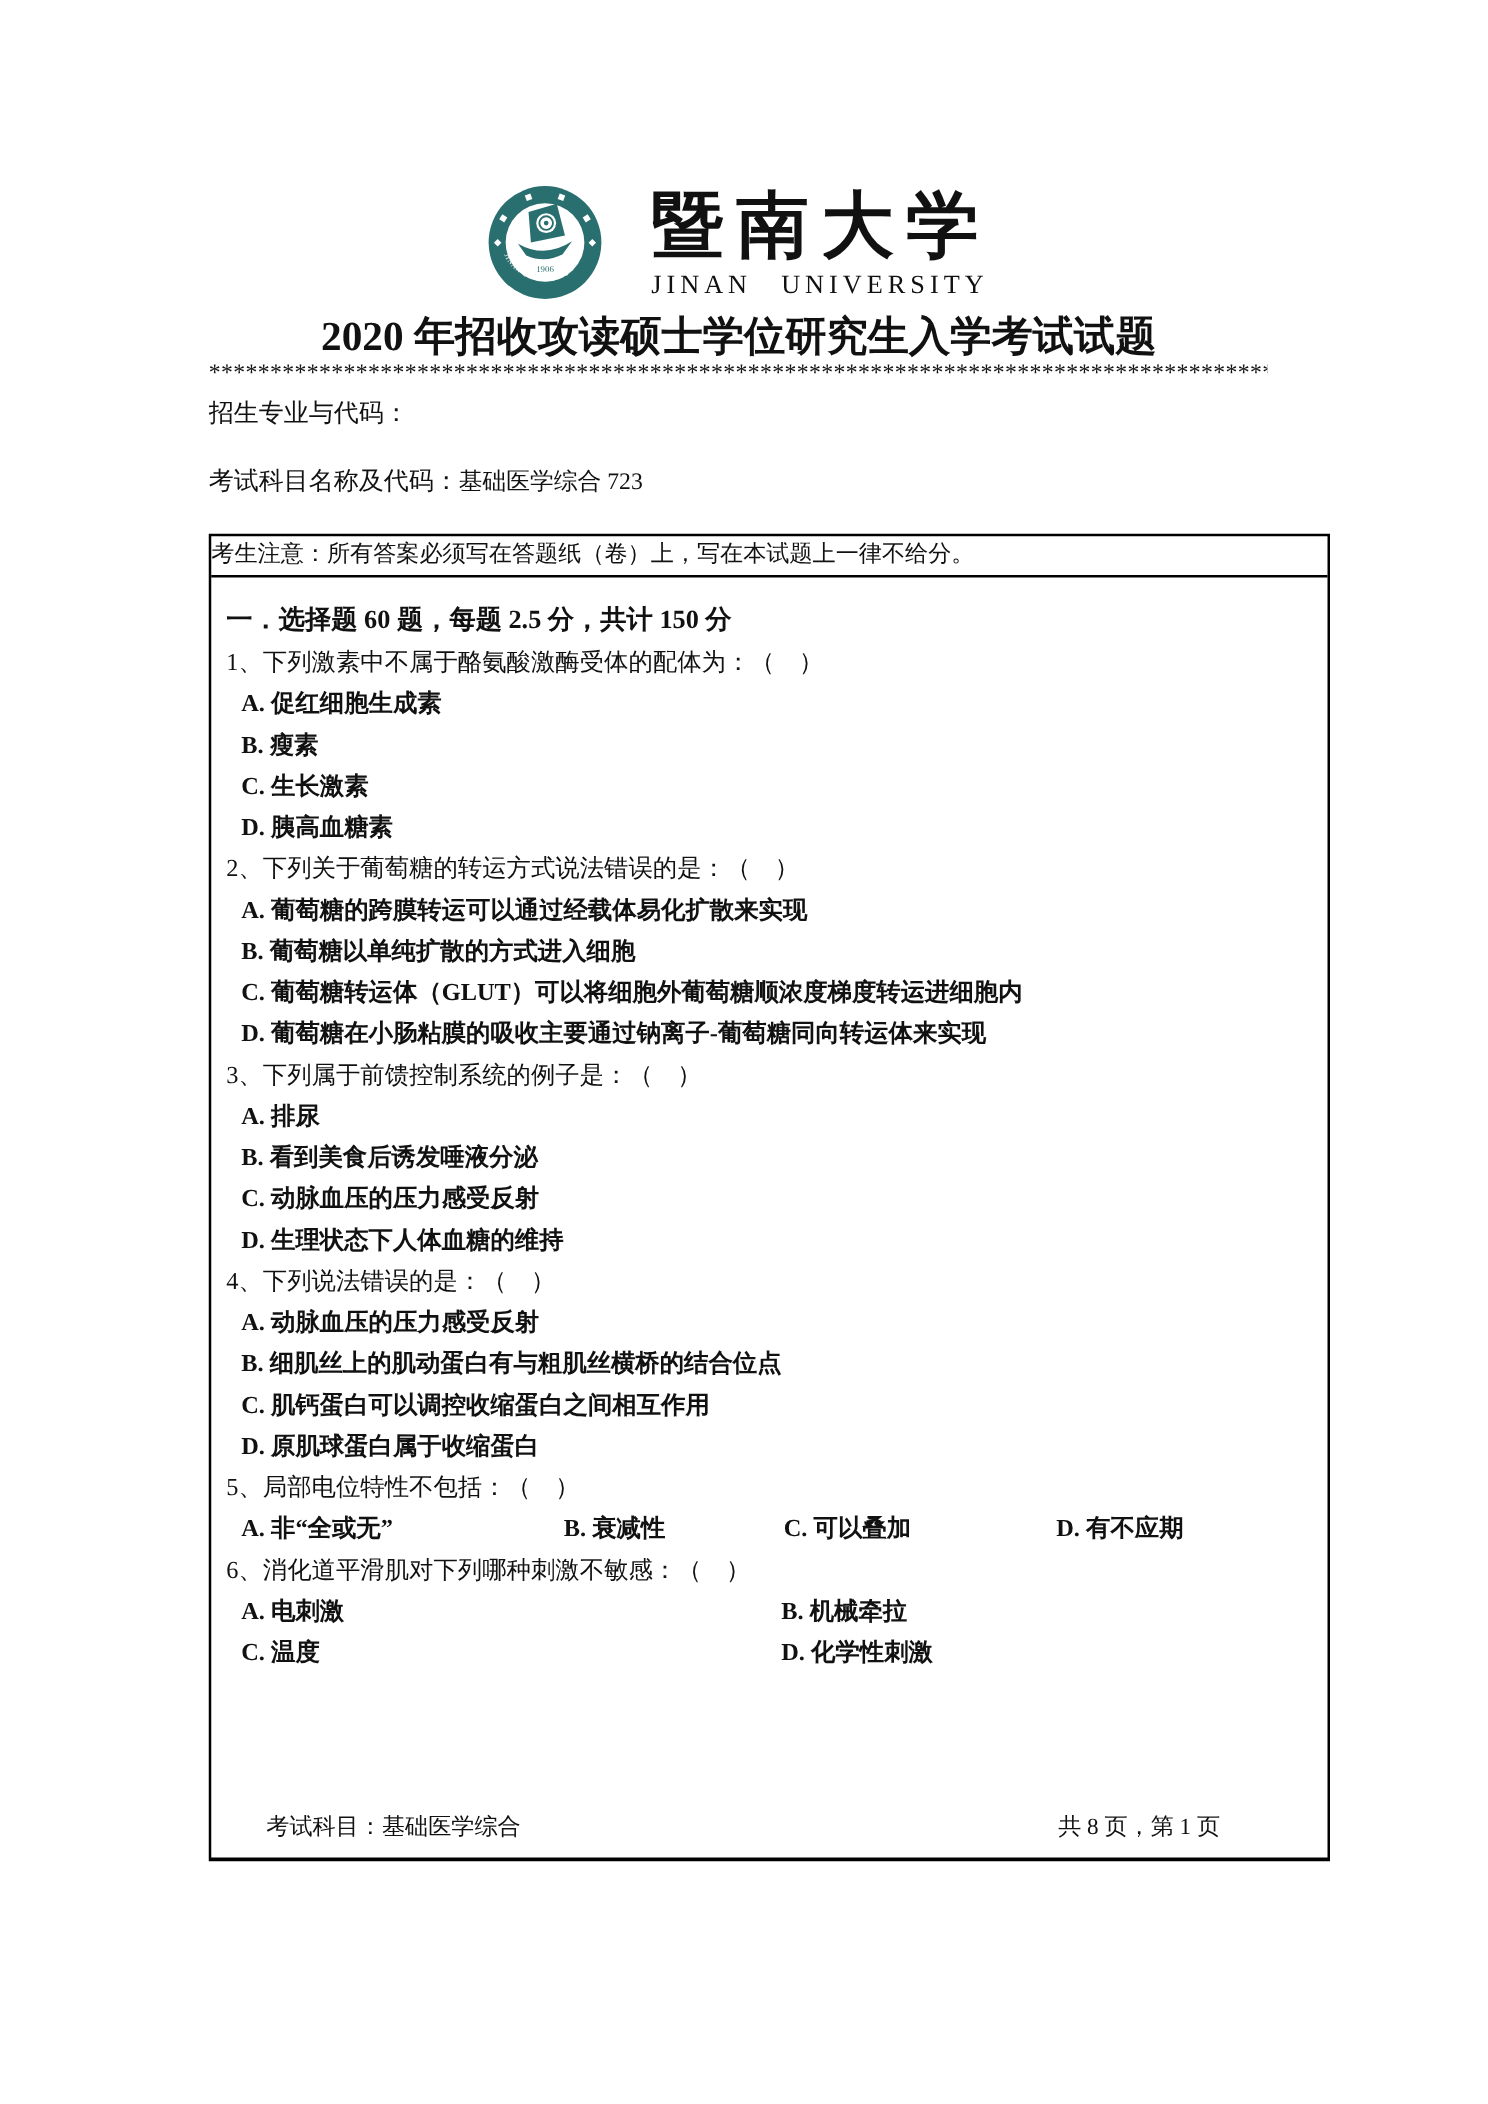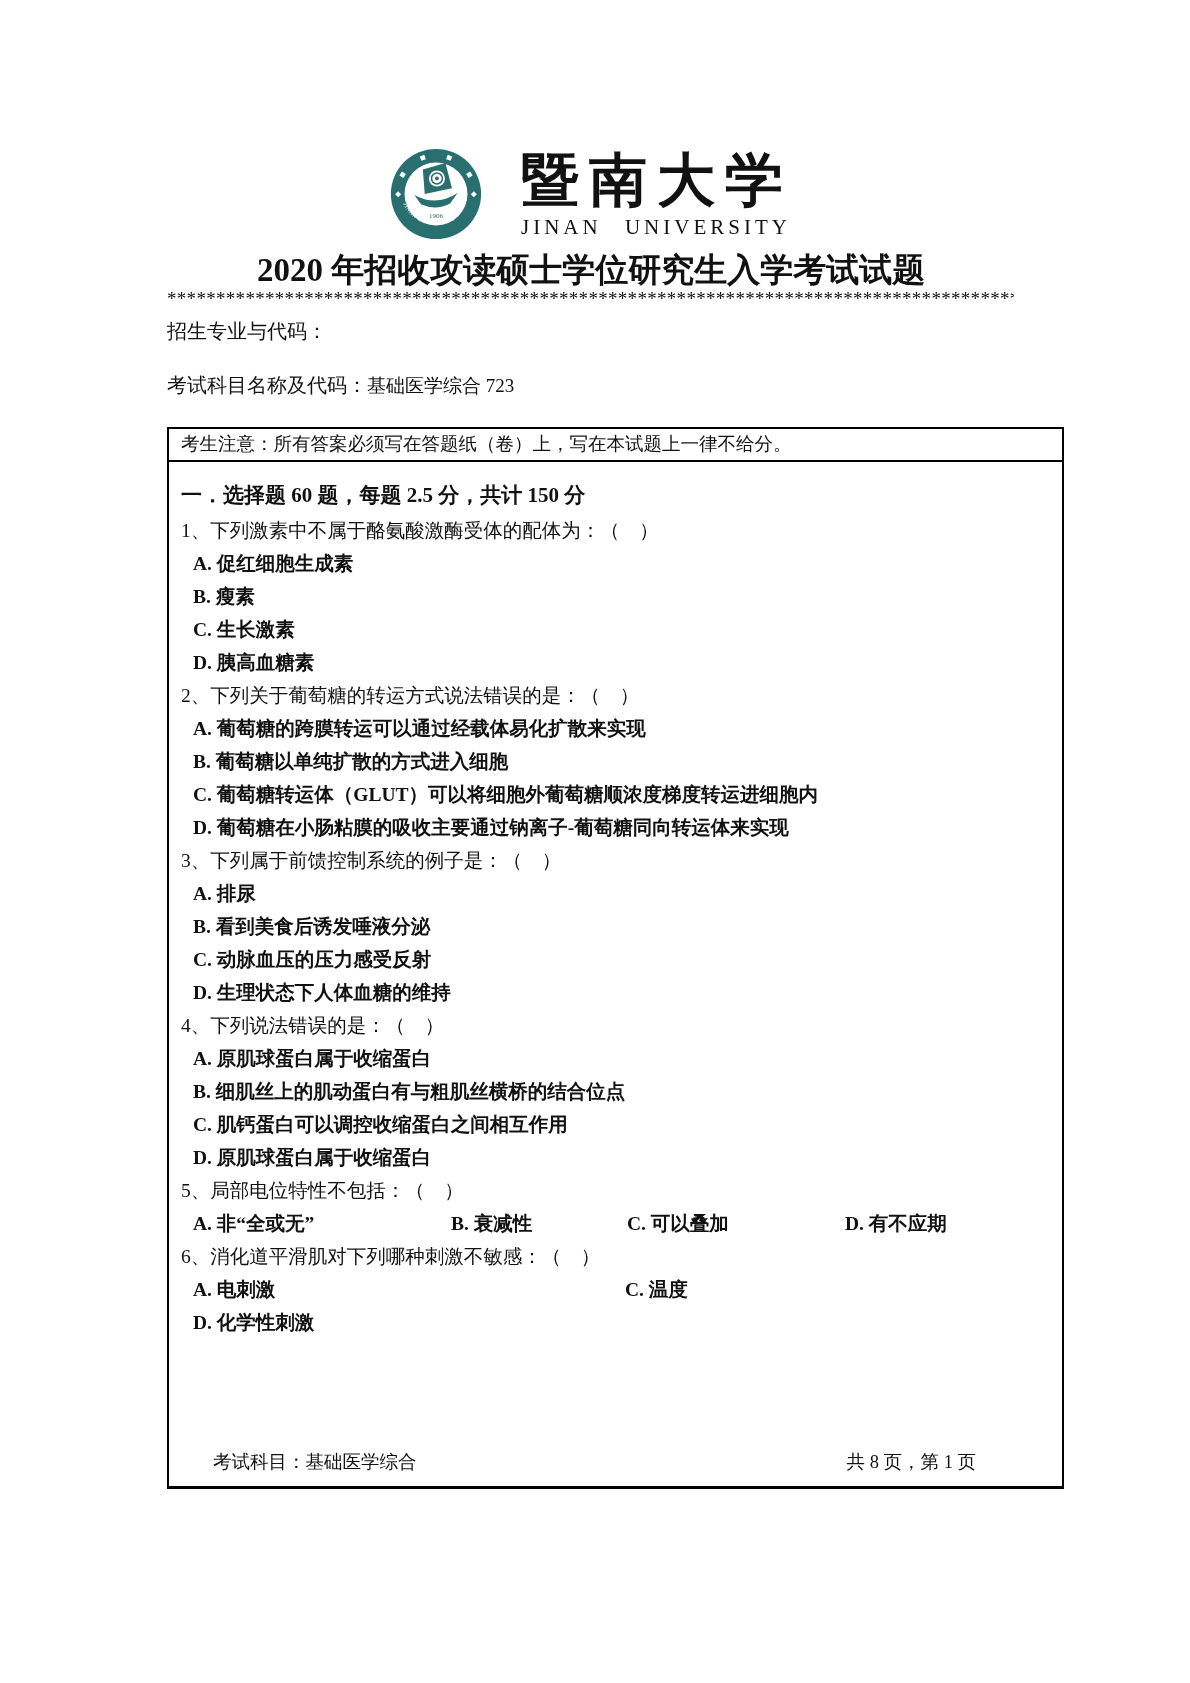--- a/index.html
+++ b/index.html
@@ -51,21 +51,20 @@
     width: 897px; height: 1062px;
     margin-top: 28px;
     border: 2px solid #000;
     border-bottom-width: 3px;
     position: relative;
   }
   .notice {
     box-sizing: border-box;
     height: 33px; line-height: 31px;
     border-bottom: 2px solid #000;
-    padding-left: 12px;
     font-size: 18.5px; white-space: nowrap; overflow: hidden;
   }
   .content { padding: 17px 10px 0 12px; }
   .section-heading {
     font-size: 21px; font-weight: bold; line-height: 32px;
     white-space: pre-wrap;
   }
   .question { font-size: 19.5px; }
   .section-heading + .question { margin-top: 3px; }
   .q-stem { line-height: 33px; white-space: pre-wrap; }
@@ -166,41 +165,42 @@
           <div class="q-option">A. 排尿</div>
           <div class="q-option">B. 看到美食后诱发唾液分泌</div>
           <div class="q-option">C. 动脉血压的压力感受反射</div>
           <div class="q-option">D. 生理状态下人体血糖的维持</div>
         </div>
       </section>
 
       <section class="question">
         <div class="q-stem">4、下列说法错误的是：（    ）</div>
         <div class="q-options">
-          <div class="q-option">A. 原肌球蛋白属于收缩蛋白</div>
+          <div class="q-option">A. 动脉血压的压力感受反射</div>
           <div class="q-option">B. 细肌丝上的肌动蛋白有与粗肌丝横桥的结合位点</div>
           <div class="q-option">C. 肌钙蛋白可以调控收缩蛋白之间相互作用</div>
           <div class="q-option">D. 原肌球蛋白属于收缩蛋白</div>
         </div>
       </section>
 
       <section class="question">
         <div class="q-stem">5、局部电位特性不包括：（    ）</div>
         <div class="q-options inline">
           <div class="q-option">A. 非“全或无”</div>
           <div class="q-option">B. 衰减性</div>
           <div class="q-option">C. 可以叠加</div>
           <div class="q-option">D. 有不应期</div>
         </div>
       </section>
 
       <section class="question">
         <div class="q-stem">6、消化道平滑肌对下列哪种刺激不敏感：（    ）</div>
         <div class="q-options twocol">
           <div class="q-option">A. 电刺激</div>
+          <div class="q-option">B. 机械牵拉</div>
           <div class="q-option">C. 温度</div>
           <div class="q-option">D. 化学性刺激</div>
         </div>
       </section>
 
     </div>
 
     <div class="exam-footer">
       <span>考试科目：基础医学综合</span>
       <span>共 8 页，第 1 页</span>

